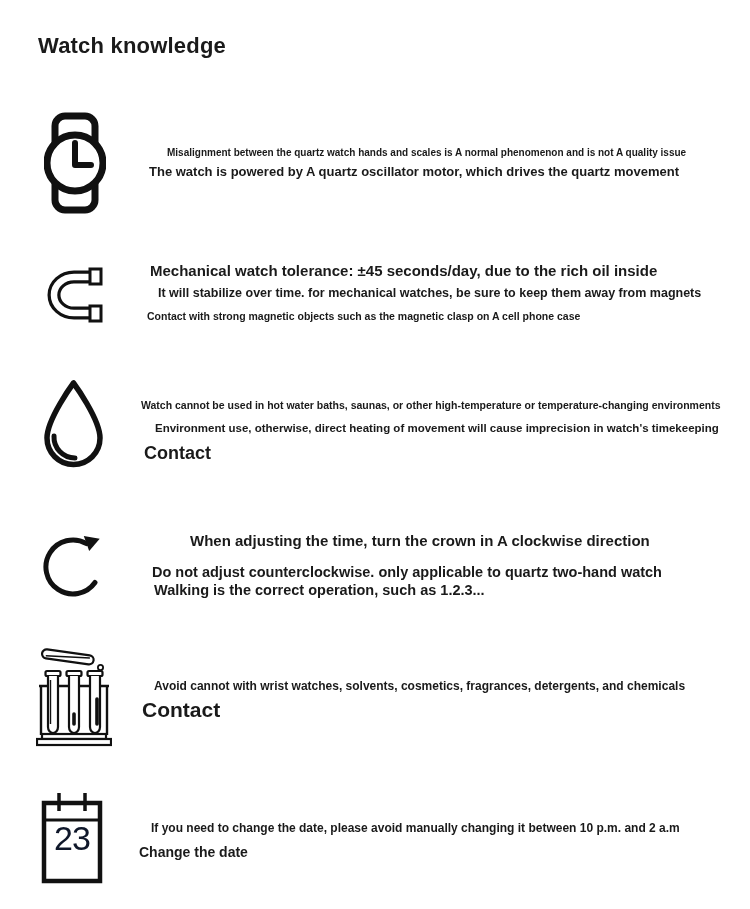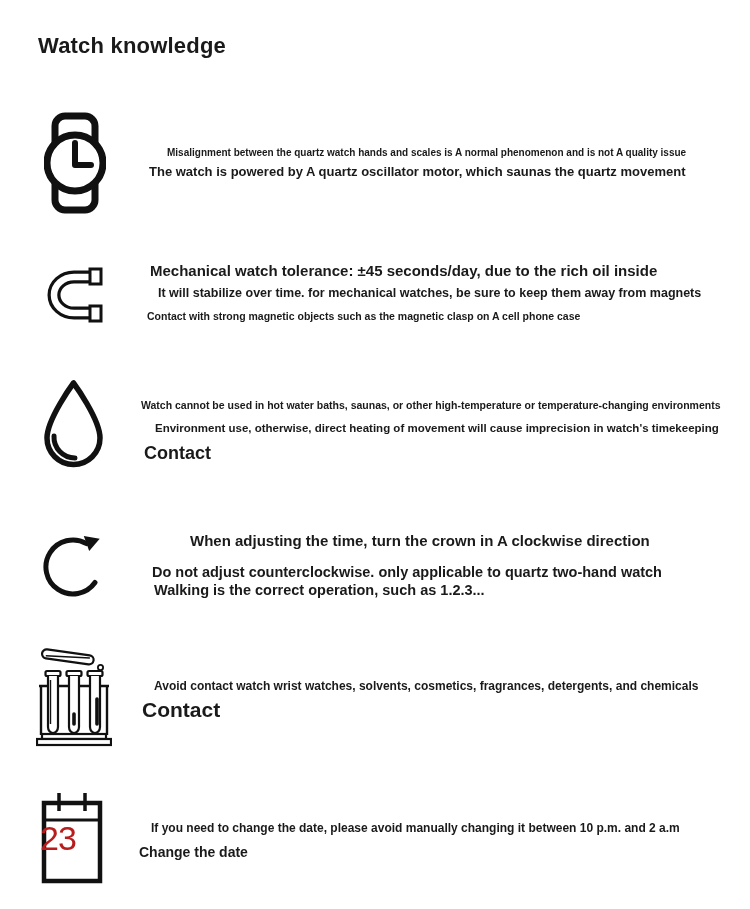--- a/index.html
+++ b/index.html
@@ -37,41 +37,41 @@
   .s4c{left:152px;top:564px;font-size:14.5px;}
 
   .icon5{left:36px;top:644px;width:76px;height:104px;}
   .s5a{left:154px;top:679px;font-size:12px;}
   .s5b{left:142px;top:697px;font-size:21px;}
 
   .icon6{left:40px;top:791px;width:64px;height:94px;}
   .s6a{left:151px;top:821px;font-size:12px;text-align:right;}
   .s6b{left:139px;top:844px;font-size:14px;}
   .cal-day{
-    position:absolute;left:0;right:0;top:28px;text-align:left;
-    font-size:34px;font-weight:400;color:#b91c1c;letter-spacing:-1px;
+    position:absolute;left:0;right:0;top:28px;text-align:center;
+    font-size:34px;font-weight:400;color:#0f172a;letter-spacing:-1px;
   }
 </style>
 </head>
 <body>
 
 <div class="page">
 
   <h1 class="title">Watch knowledge</h1>
 
   <section>
     <span class="icon icon1">
       <svg viewBox="0 0 62 102" xmlns="http://www.w3.org/2000/svg">
         <rect x="11" y="4" width="40" height="94" rx="10" fill="none" stroke="#111" stroke-width="7"></rect>
         <circle cx="31" cy="51" r="28" fill="#fff" stroke="#111" stroke-width="7"></circle>
         <path d="M31 31 V53 H47" fill="none" stroke="#111" stroke-width="6" stroke-linecap="round" stroke-linejoin="round"></path>
       </svg>
     </span>
     <p class="ln s1a">Misalignment between the quartz watch hands and scales is A normal phenomenon and is not A quality issue</p>
-    <p class="ln s1b">The watch is powered by A quartz oscillator motor, which saunas the quartz movement</p>
+    <p class="ln s1b">The watch is powered by A quartz oscillator motor, which drives the quartz movement</p>
   </section>
 
   <section>
     <span class="icon icon2">
       <svg viewBox="0 0 64 60" xmlns="http://www.w3.org/2000/svg">
         <path d="M56 12 L32 12 A20 18 0 0 0 32 48 L56 48" fill="none" stroke="#111" stroke-width="13"></path>
         <path d="M56 12 L32 12 A20 18 0 0 0 32 48 L56 48" fill="none" stroke="#fff" stroke-width="6.5"></path>
         <rect x="48" y="4" width="11" height="15" fill="#fff" stroke="#111" stroke-width="3"></rect>
         <rect x="48" y="41" width="11" height="15" fill="#fff" stroke="#111" stroke-width="3"></rect>
       </svg>
@@ -128,21 +128,21 @@
         <line x1="38" y1="70" x2="38" y2="80" stroke="#111" stroke-width="3.6" stroke-linecap="round"></line>
 
         <rect x="51.5" y="27" width="15" height="5" rx="1.5" fill="#fff" stroke="#111" stroke-width="2.2"></rect>
         <path d="M54 32 L54 83 A5 6 0 0 0 64 83 L64 32" fill="#fff" stroke="#111" stroke-width="2.2"></path>
         <line x1="61" y1="55" x2="61" y2="80" stroke="#111" stroke-width="3.6" stroke-linecap="round"></line>
 
         <rect x="6" y="90" width="64" height="5" fill="#fff" stroke="#111" stroke-width="2.2"></rect>
         <rect x="1" y="95" width="74" height="6" fill="#fff" stroke="#111" stroke-width="2.2"></rect>
       </svg>
     </span>
-    <p class="ln s5a">Avoid contact watch wrist watches, solvents, cosmetics, fragrances, detergents, and chemicals</p>
+    <p class="ln s5a">Avoid cannot with wrist watches, solvents, cosmetics, fragrances, detergents, and chemicals</p>
     <p class="ln s5b">Contact</p>
   </section>
 
   <section>
     <span class="icon icon6">
       <svg viewBox="0 0 64 94" xmlns="http://www.w3.org/2000/svg">
         <rect x="4" y="12" width="56" height="78" fill="#fff" stroke="#111" stroke-width="4.5"></rect>
         <line x1="4" y1="29" x2="60" y2="29" stroke="#111" stroke-width="3"></line>
         <line x1="19" y1="2" x2="19" y2="20" stroke="#111" stroke-width="3.5"></line>
         <line x1="45" y1="2" x2="45" y2="20" stroke="#111" stroke-width="3.5"></line>

